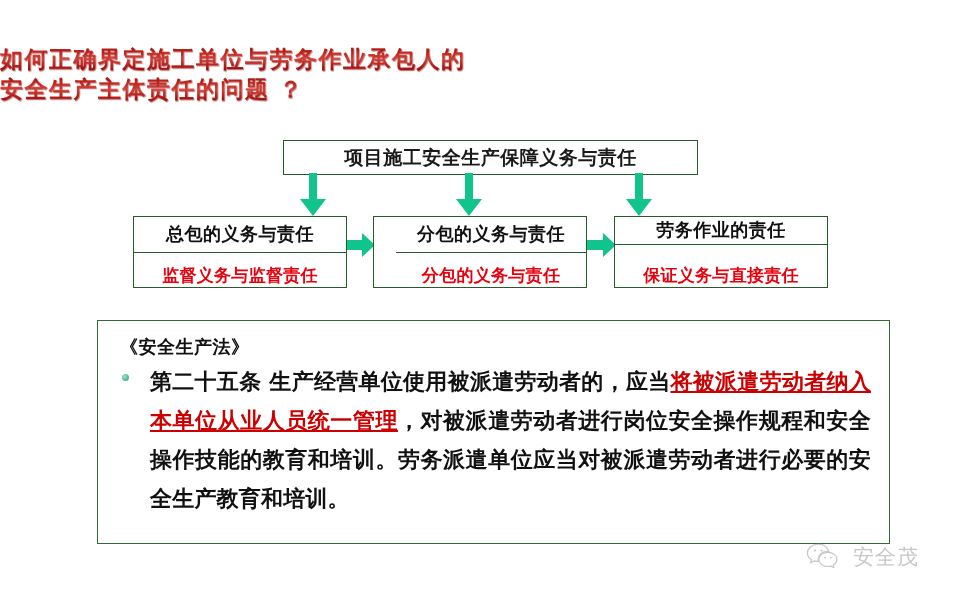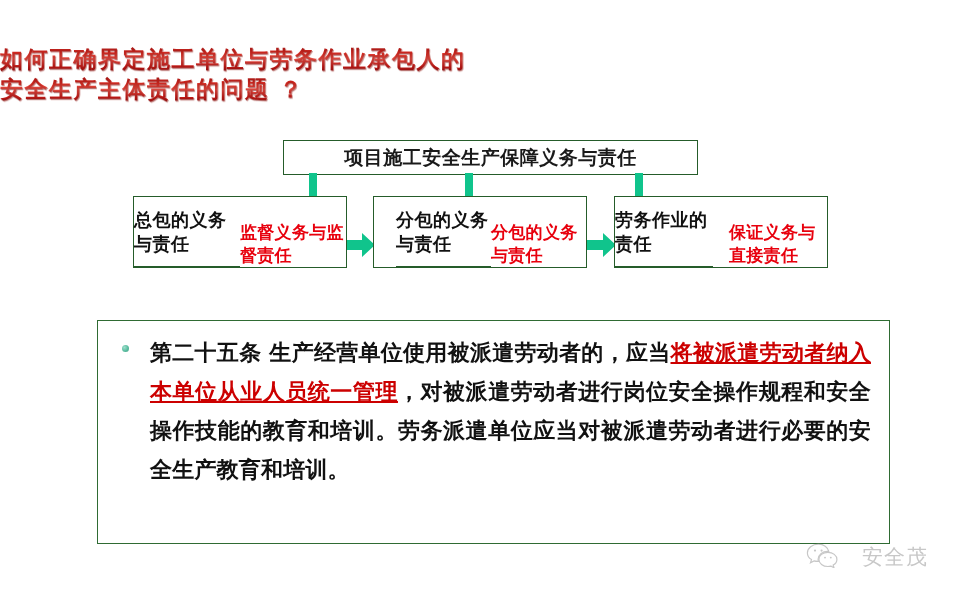--- a/index.html
+++ b/index.html
@@ -65,24 +65,24 @@
     justify-content: center;
   }
   #top-box .fc-label {
     font-size: 19px;
     font-weight: bold;
     color: #1a1a1a;
     letter-spacing: 0.5px;
   }
 
   .leaf-box {
-    top: 196px;
+    top: 216px;
     height: 72px;
     display: flex;
-    flex-direction: row;
+    flex-direction: column;
   }
   #leaf-box-1 { left: 133px; width: 214px; }
   #leaf-box-2 { left: 373px; width: 214px; padding-left: 22px; }
   #leaf-box-3 { left: 614px; width: 214px; gap: 16px; }
 
   .leaf-top {
     flex: 1 1 50%;
     display: flex;
     align-items: center;
     justify-content: center;
@@ -166,21 +166,21 @@
     text-underline-offset: 2px;
   }
 
   
   #watermark {
     position: absolute;
     left: 806px;
     top: 542px;
     display: flex;
     align-items: center;
-    gap: 22px;
+    gap: 13px;
     opacity: 0.55;
   }
   #watermark .wm-text {
     font-size: 21px;
     color: #9a9a9a;
     letter-spacing: 1px;
   }
 </style>
 </head>
 <body>
@@ -246,20 +246,21 @@
       <span class="fc-label">劳务作业的责任</span>
     </div>
     <div class="leaf-bottom">
       <span class="fc-label">保证义务与直接责任</span>
     </div>
   </div>
 
 </div>
 
 <div id="law-box">
+  <div id="law-title">《安全生产法》</div>
 
   <div class="law-item">
     <span class="law-bullet"></span>
     <div class="law-text"><span>第二十五条  生产经营单位使用被派遣劳动者的，应当</span><span class="hl">将被派遣劳动者纳入本单位从业人员统一管理</span><span>，对被派遣劳动者进行岗位安全操作规程和安全操作技能的教育和培训。劳务派遣单位应当对被派遣劳动者进行必要的安全生产教育和培训。</span></div>
   </div>
 
 </div>
 
 <div id="watermark">
   <span>

